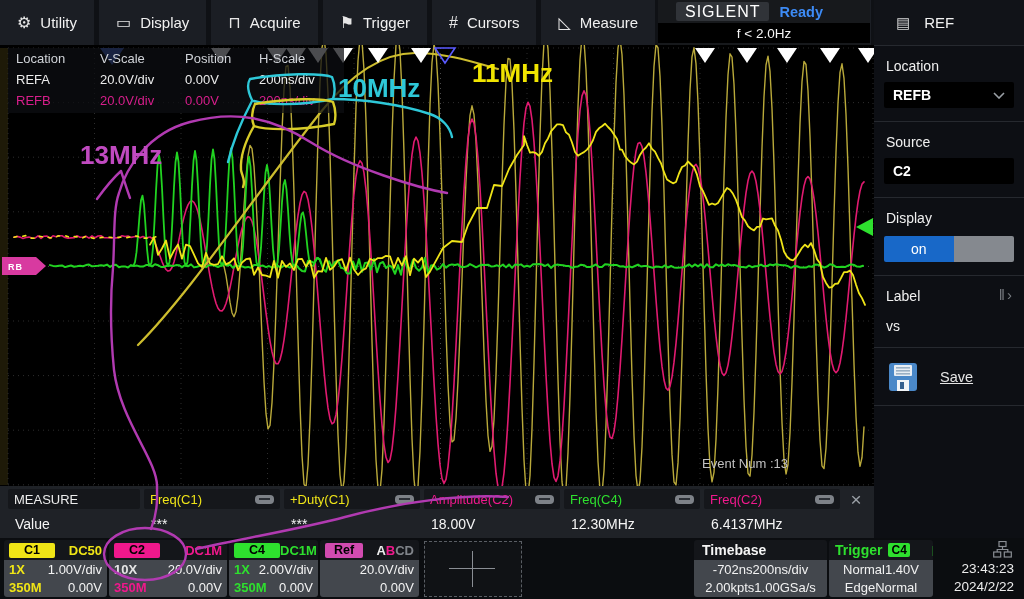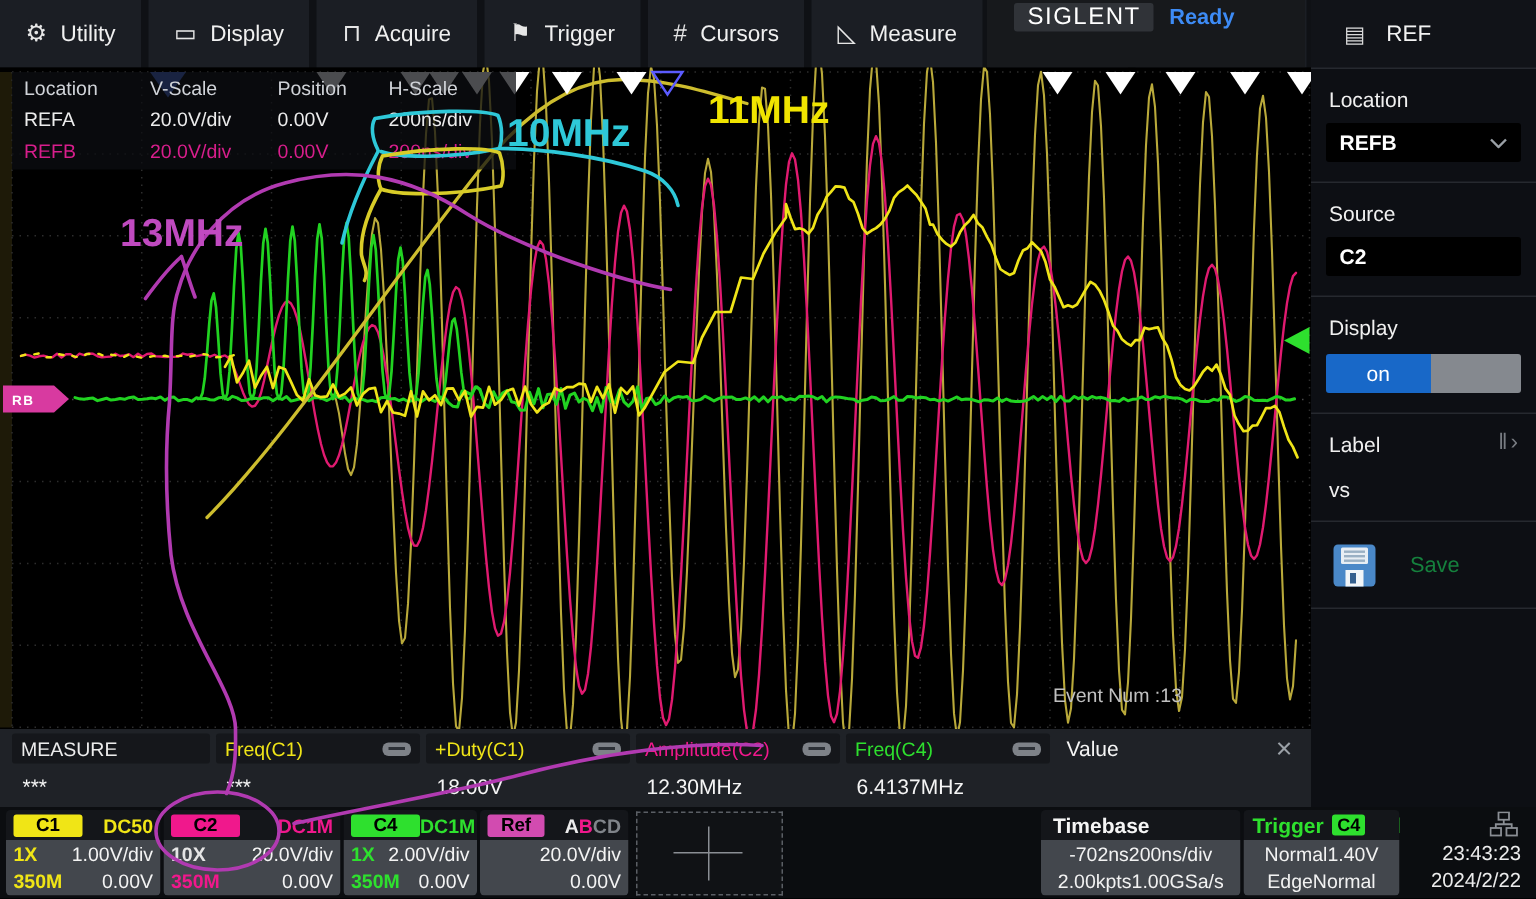--- a/index.html
+++ b/index.html
@@ -23,21 +23,21 @@
   .sb-label{font-size:14px;color:#f0f0f0;padding:12px 0 8px 12px;}
   .sb-box{margin:0 10px;height:26px;background:#000;border-radius:2px;display:flex;align-items:center;justify-content:space-between;padding:0 9px;font-size:14px;font-weight:bold;color:#fff;cursor:pointer;}
   .sb-divider{height:1px;background:#26292f;margin-top:13px;}
   #toggle{margin:2px 10px 0 10px;height:26px;display:flex;border-radius:2px;overflow:hidden;cursor:pointer;}
   #toggle .t-on{flex:1.15;background:#1868c8;color:#fff;display:flex;align-items:center;justify-content:center;font-size:14px;}
   #toggle .t-off{flex:1;background:#85898f;}
   #label-row{display:flex;align-items:center;justify-content:space-between;padding-right:10px;}
   .expand-ic{color:#787c82;font-size:15px;letter-spacing:2px;cursor:pointer;}
   #label-value{font-size:14px;color:#f0f0f0;padding:6px 0 0 12px;}
   #save-row{display:flex;align-items:center;gap:22px;padding:14px 0 0 14px;cursor:pointer;}
-  #save-label{font-size:14.5px;color:#15803d;}
+  #save-label{font-size:14.5px;color:#e5e5e5;text-decoration:underline;}
   
   #plot{position:absolute;left:0;top:45px;width:874px;height:441px;background:#000;}
   #reftable{position:absolute;left:8px;top:3px;width:328px;height:65px;background:rgba(12,14,18,0.74);
             display:grid;grid-template-columns:84px 85px 74px 80px;grid-auto-rows:21px;align-items:center;padding-left:8px;font-size:13px;}
   .rt-h{color:#d0d3d8;}
   .rt-a{color:#ececec;}
   .rt-b{color:#d81e8c;}
   
   #measurebar{position:absolute;left:0;top:486px;width:874px;height:52px;background:#1f2227;
               display:grid;grid-template-columns:132px repeat(5,136px);column-gap:4px;grid-template-rows:20px 24px;row-gap:3px;
@@ -114,20 +114,21 @@
         <span class="mi-icon">▣</span>
         <span class="mi-label">Analysis</span>
       </div>
     </div>
 
   <div id="brand">
     <div id="brand-row1">
       <span id="logo">SIGLENT</span>
       <span id="acq-status">Ready</span>
     </div>
+    <div id="freq-box">f &lt; 2.0Hz</div>
   </div>
 
   <div id="plot">
     <svg id="wavesvg" width="874" height="441" viewBox="0 0 874 441">
         <rect x="0" y="3" width="8" height="437" fill="#1e1a08"></rect>
         <line x1="8" y1="3" x2="8" y2="440" stroke="#2d2d2d" stroke-width="1" stroke-dasharray="1 4"></line>
         <line x1="94.5" y1="3" x2="94.5" y2="440" stroke="#2d2d2d" stroke-width="1" stroke-dasharray="1 4"></line>
         <line x1="181" y1="3" x2="181" y2="440" stroke="#2d2d2d" stroke-width="1" stroke-dasharray="1 4"></line>
         <line x1="267.5" y1="3" x2="267.5" y2="440" stroke="#2d2d2d" stroke-width="1" stroke-dasharray="1 4"></line>
         <line x1="354" y1="3" x2="354" y2="440" stroke="#2d2d2d" stroke-width="1" stroke-dasharray="1 4"></line>
@@ -255,20 +256,26 @@
         <div class="minus-btn">
           <div class="minus-line"></div>
         </div>
       </div>
       <div class="ms-head">
         <span class="ms-title" style="color: rgb(46, 224, 46);">Freq(C4)</span>
         <div class="minus-btn">
           <div class="minus-line"></div>
         </div>
       </div>
+      <div class="ms-head">
+        <span class="ms-title" style="color: rgb(240, 24, 140);">Freq(C2)</span>
+        <div class="minus-btn">
+          <div class="minus-line"></div>
+        </div>
+      </div>
       <div class="ms-val">Value</div>
       <div class="ms-val">***</div>
       <div class="ms-val">***</div>
       <div class="ms-val">18.00V</div>
       <div class="ms-val">12.30MHz</div>
       <div class="ms-val">6.4137MHz</div>
     </div>
   <div style="position:absolute;left:0;top:486px;width:874px;height:0;">
     <div id="ms-close">×</div>
   </div>

